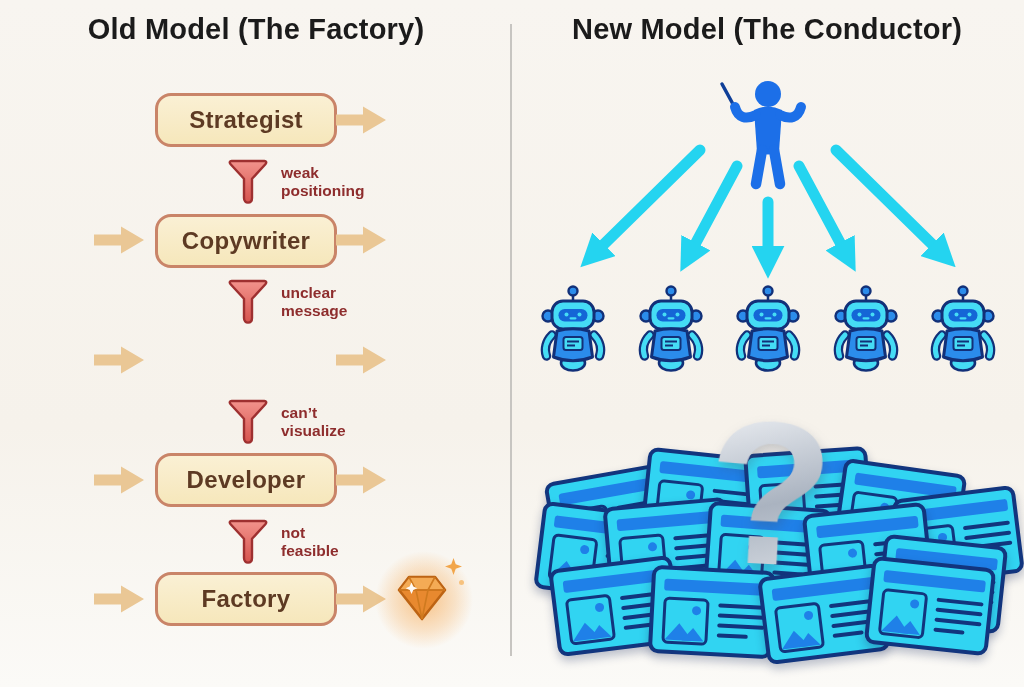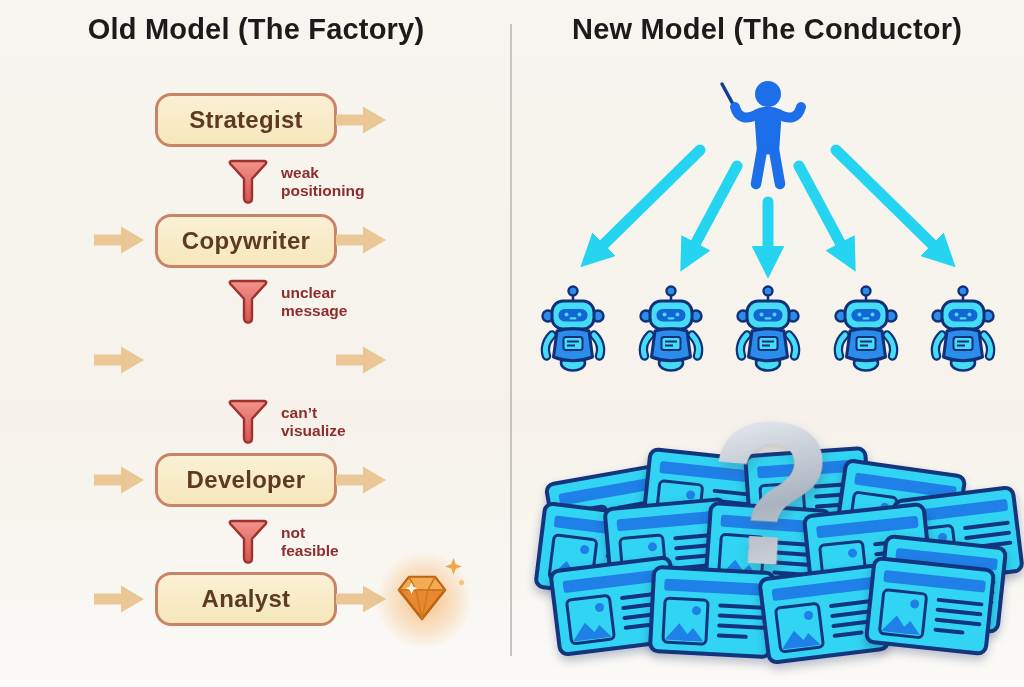--- a/index.html
+++ b/index.html
@@ -92,21 +92,21 @@
     <div class="stage" style="top:93px">
         <span>Strategist</span>
       </div>
     <div class="stage" style="top:214px">
         <span>Copywriter</span>
       </div>
     <div class="stage" style="top:453px">
         <span>Developer</span>
       </div>
     <div class="stage" style="top:572px">
-        <span>Analyst</span>
+        <span>Factory</span>
       </div>
 
     <svg class="tan-arrow" style="left:336px;top:105px">
         <use href="#tanArrow"></use>
       </svg>
     <svg class="tan-arrow" style="left:336px;top:225px">
         <use href="#tanArrow"></use>
       </svg>
     <svg class="tan-arrow" style="left:336px;top:345px">
         <use href="#tanArrow"></use>

